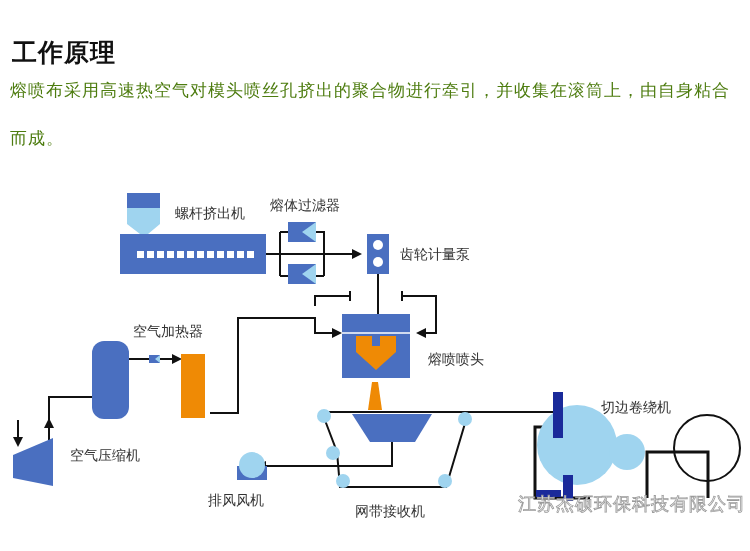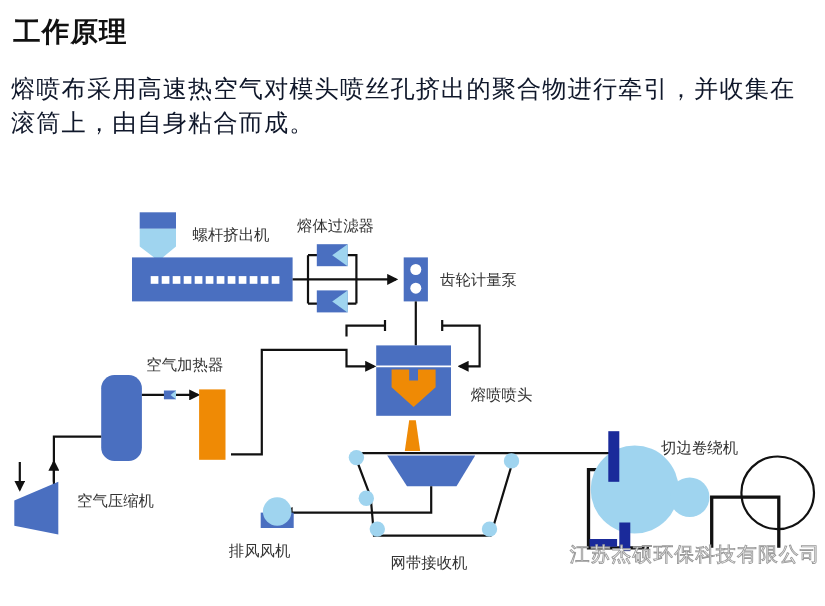--- a/index.html
+++ b/index.html
@@ -1,18 +1,18 @@
 <!DOCTYPE html>
 <html><head>
 <meta charset="utf-8">
 <style>
   html, body { margin:0; padding:0; background:#ffffff; }
   body { width:750px; height:551px; position:relative; overflow:hidden; font-family:"DejaVu Sans", sans-serif; }
-  .title { position:absolute; left:12px; top:12px; font-size:25px; font-weight:bold; color:#111; letter-spacing:1px;text-align:right; }
-  .para { position:absolute; left:10px; top:66px; width:735px; font-size:22px; line-height:31px; color:#0f172a; letter-spacing:1px; }
+  .title { position:absolute; left:12px; top:36px; font-size:25px; font-weight:bold; color:#111; letter-spacing:1px;text-align:right; }
+  .para { position:absolute; left:10px; top:66px; width:735px; font-size:17px; line-height:48px; color:#4d7c0f; letter-spacing:1px; }
   svg { position:absolute; left:0; top:0; }
   .lbl { font-size:14px; fill:#333; }
   .wm { font-size:18px; fill:#ffffff; stroke:#9a9a9a; stroke-width:0.8; letter-spacing:1px; }
 </style>
 </head>
 <body>
 
 <div class="title">工作原理</div>
 <div class="para">熔喷布采用高速热空气对模头喷丝孔挤出的聚合物进行牵引，并收集在滚筒上，由自身粘合而成。</div>
 

